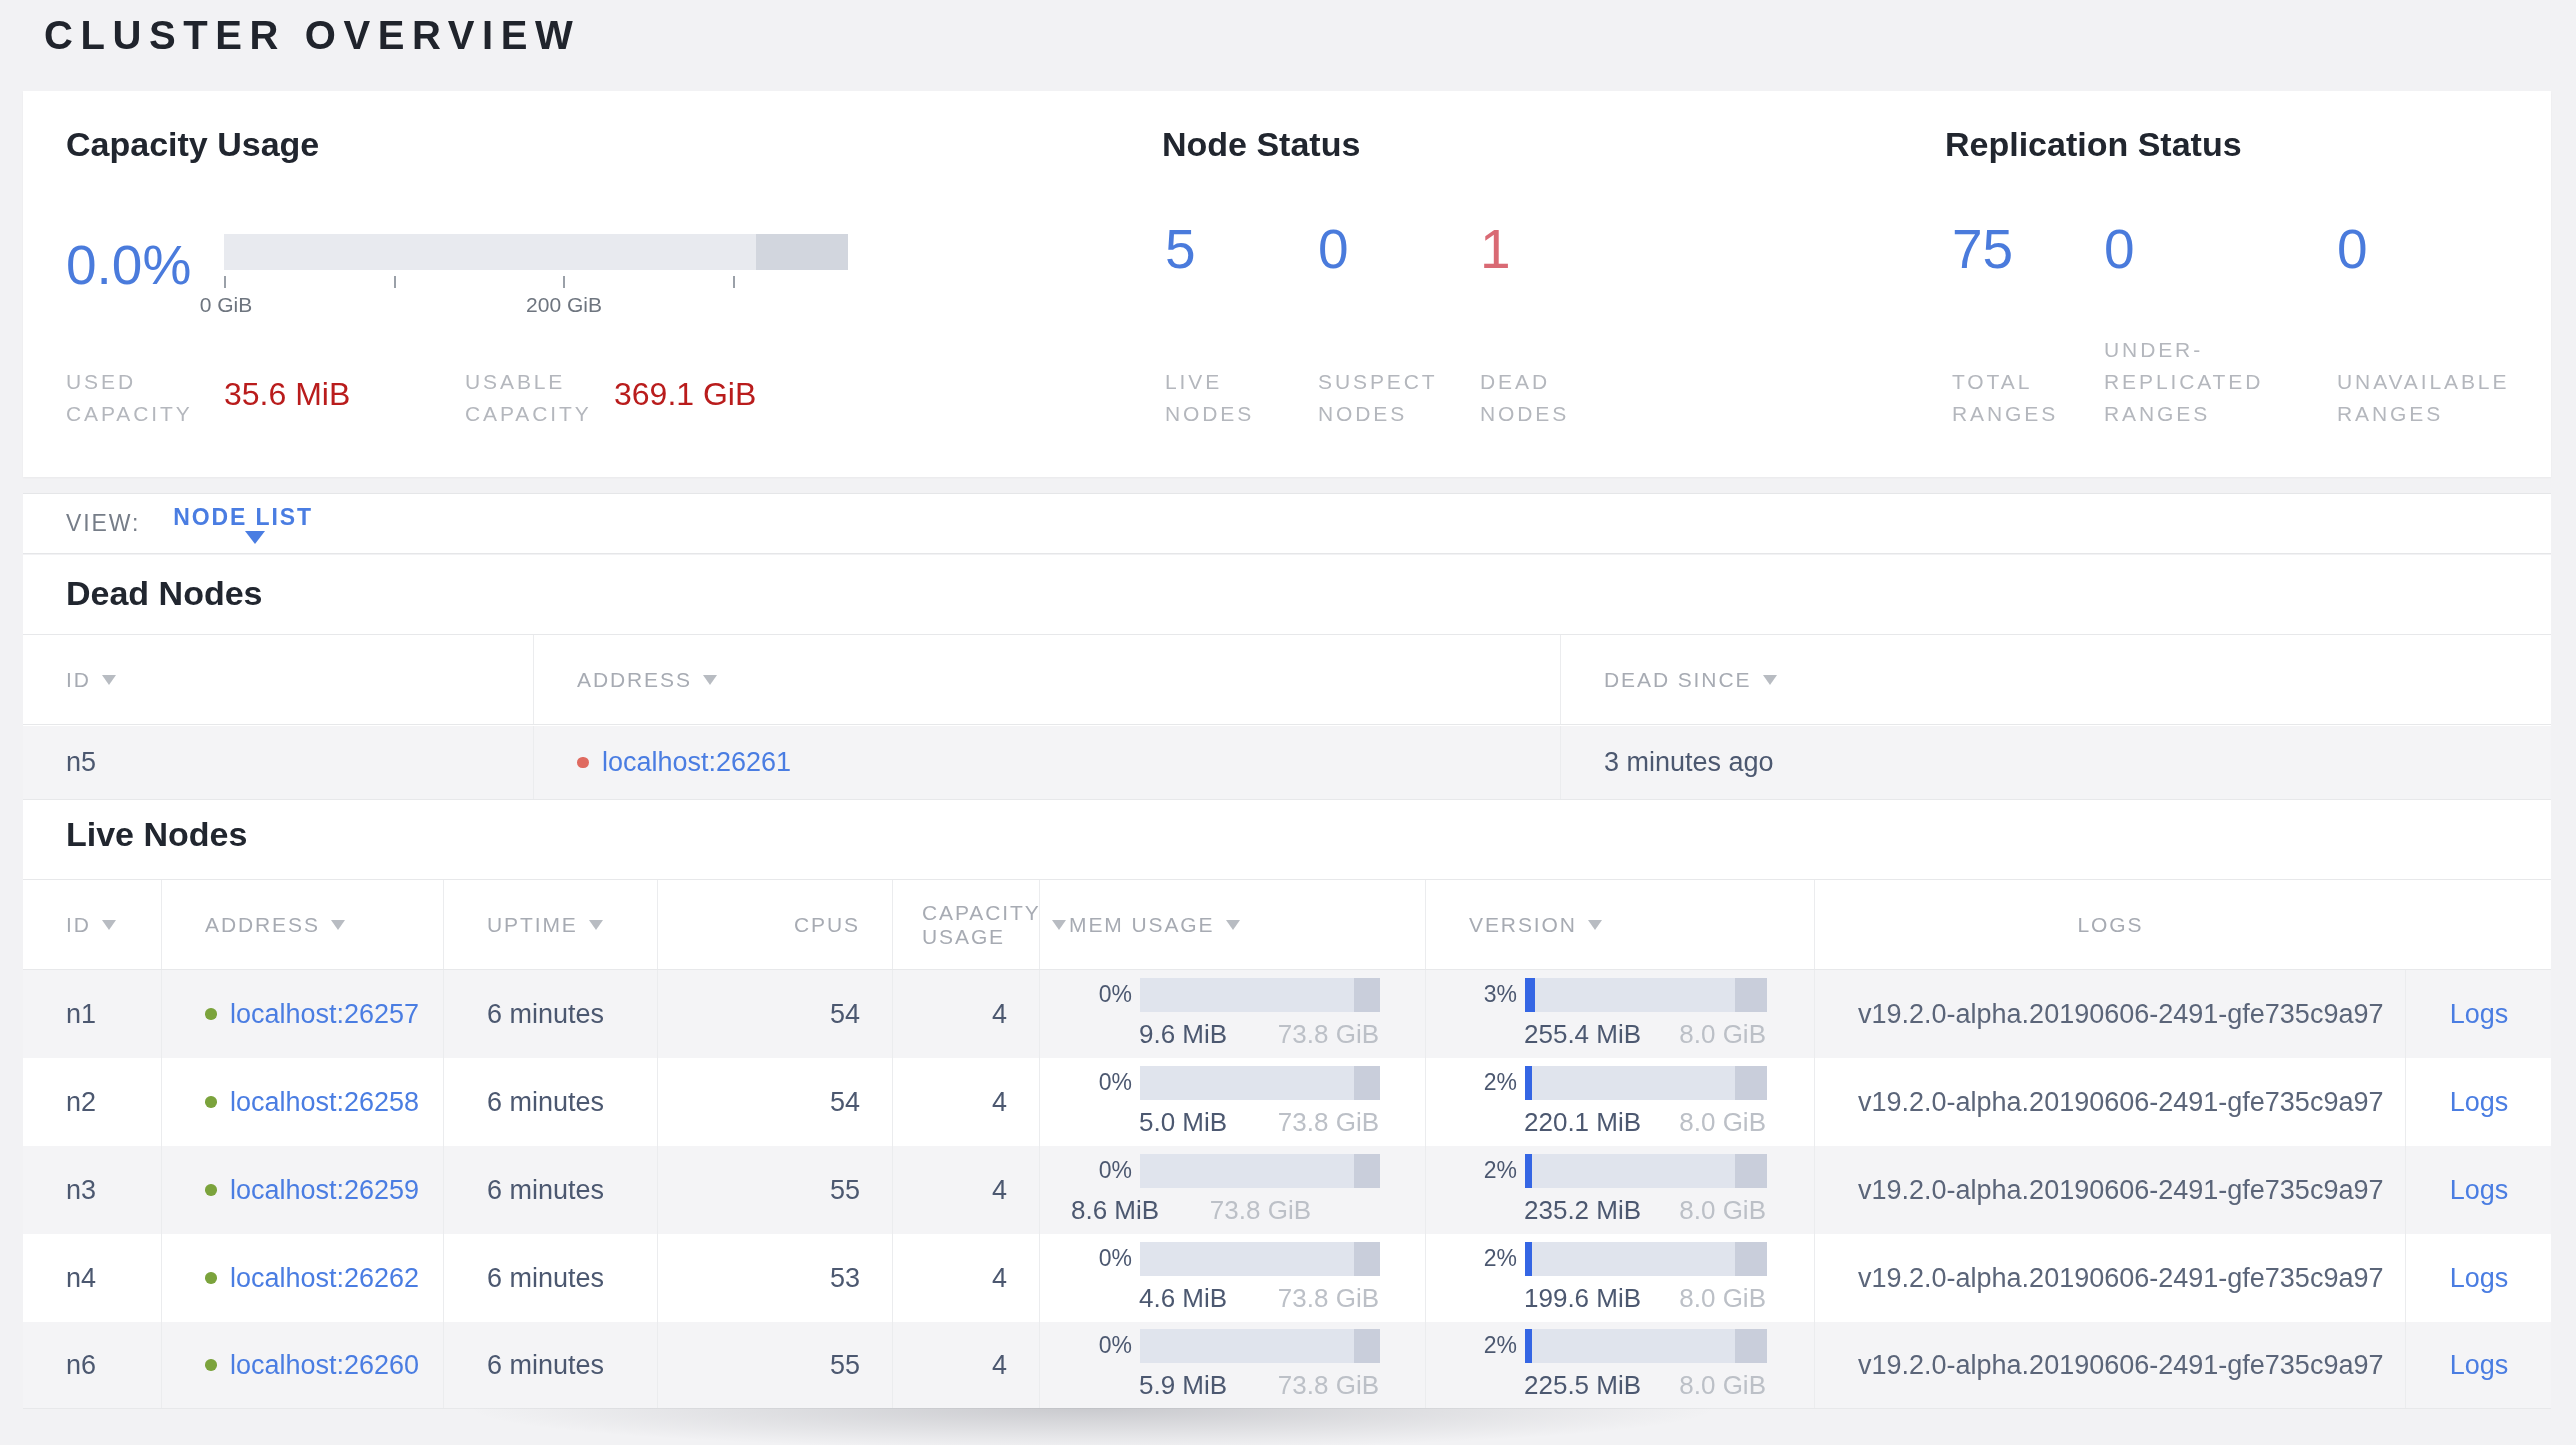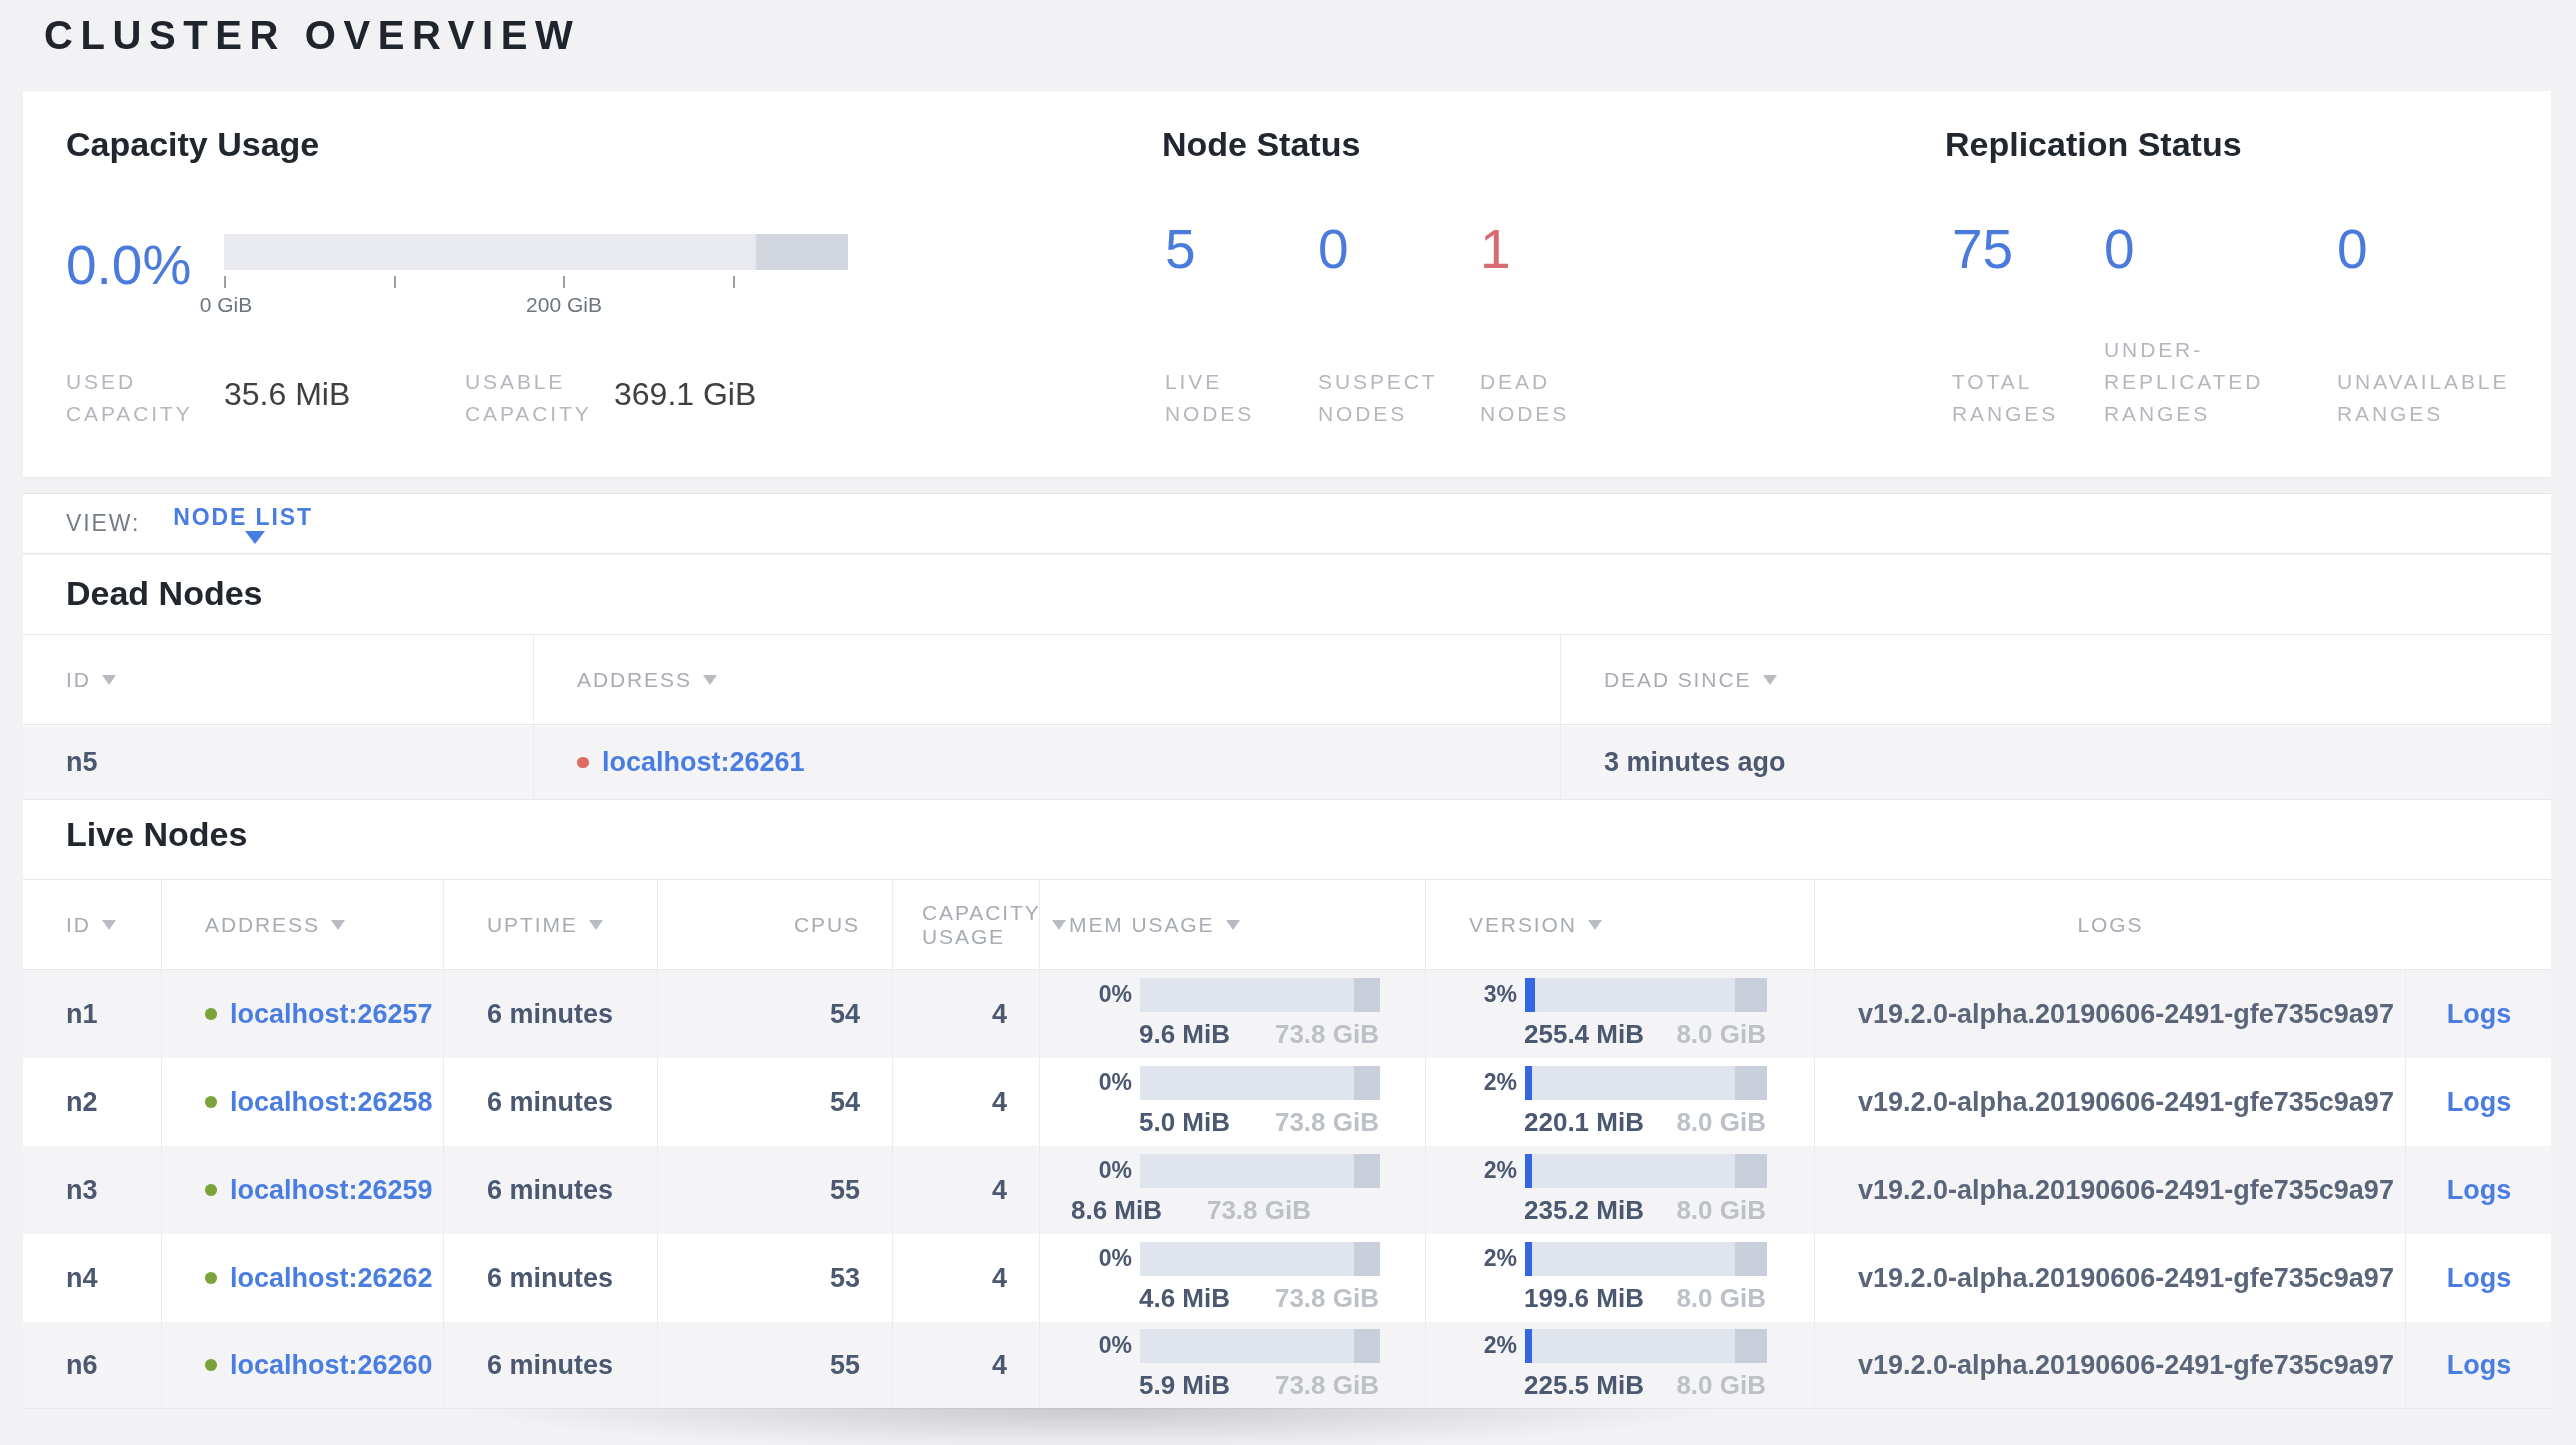--- a/index.html
+++ b/index.html
@@ -24,21 +24,21 @@
   .big-num { position:absolute; top:126px; font-size:55px; font-weight:500; color:#4a7bdc; }
   .big-num.red { color:#d96a74; }
   .stat-label { position:absolute; top:275px; font-size:21px; letter-spacing:2.9px; color:#b4b7bd; line-height:32px; font-weight:500; }
   .stat-label span { display:block; }
   .cap-percent { position:absolute; left:43px; top:142px; font-size:55px; font-weight:500; color:#4a7bdc; }
   .cap-bar-wrap { position:absolute; left:201px; top:143px; width:624px; height:95px; }
   .cap-bar { position:relative; width:624px; height:36px; background:#e8eaef; }
   .cap-bar .cap-dark { position:absolute; right:0; top:0; width:92px; height:36px; background:#d2d6de; }
   .tick { position:absolute; top:42px; width:1.9px; height:12.4px; background:#9aa0a8; }
   .tick-label { position:absolute; top:59px; font-size:21px; color:#6e757f; transform:translateX(-50%); white-space:nowrap; }
-  .stat-value { position:absolute; top:285px; font-size:32px; font-weight:500; color:#404040; }
+  .stat-value { position:absolute; top:285px; font-size:32px; font-weight:500; color:#b91c1c; }
   
   .view-bar {
     position:absolute; left:23px; top:493px; width:2528px; height:61px;
     background:#fff; border-top:1px solid #e5e6e8; border-bottom:1px solid #e5e6e8;
     display:flex; align-items:center; padding-left:43px;
   }
   .view-label { font-size:23px; letter-spacing:1.9px; color:#767d88; }
   .view-selected { font-size:23px; letter-spacing:1.9px; color:#4a7de2; font-weight:600; margin-left:33px; cursor:pointer; display:flex; align-items:center;flex-direction:column; }
   .caret-blue { width:0; height:0; border-left:10.5px solid transparent; border-right:10.5px solid transparent; border-top:13.4px solid #4a7de2; margin-left:23px; }
   
@@ -47,21 +47,21 @@
   .sort-caret { width:0; height:0; border-left:7.6px solid transparent; border-right:7.6px solid transparent; border-top:10.5px solid #b8bcc2; margin-left:11.5px; display:inline-block; }
   .thead, .trow { display:grid; }
   .dead-grid { grid-template-columns:511px 1027px 990px; }
   .live-grid { grid-template-columns:139px 282px 214px 235px 147px 386px 389px 591px 146px; }
   .thead { position:absolute; width:2528px; height:91px; border-top:1px solid #e7e8ea; border-bottom:1px solid #e7e8ea; background:#fff; }
   .th { display:flex; align-items:center; padding-left:43px; font-size:21px; letter-spacing:1.9px; color:#a7abb3; font-weight:500; border-right:1px solid #ebecee; cursor:pointer; }
   .th:last-child { border-right:none; }
   .th.num { justify-content:flex-end; padding-right:32px; padding-left:0; }
   .th.ctr { justify-content:center; padding-left:0; }
   .trow { position:absolute; width:2528px; }
-  .td { display:flex; align-items:center; padding-left:43px; font-size:27px; color:#4c5870; border-right:1px solid #ebecee; overflow:hidden;font-weight:bold; }
+  .td { display:flex; align-items:center; padding-left:43px; font-size:27px; color:#4c5870; border-right:1px solid #ebecee; overflow:hidden; }
   .td:last-child { border-right:none; }
   .td.num { justify-content:flex-end; padding-right:32px; padding-left:0; }
   .td.ctr { justify-content:center; padding-left:0; }
   .row-alt { background:#f4f4f6; }
   .dot { width:11.5px; height:11.5px; border-radius:50%; margin-right:13.4px; flex:0 0 auto; }
   .dot-green { background:#7ba33c; }
   .dot-red { background:#df6a60; }
   a.link { color:#4a7de2; text-decoration:none; cursor:pointer; }
   
   .usage-cell { flex-direction:column; align-items:flex-start; justify-content:center; padding-left:19px; }

